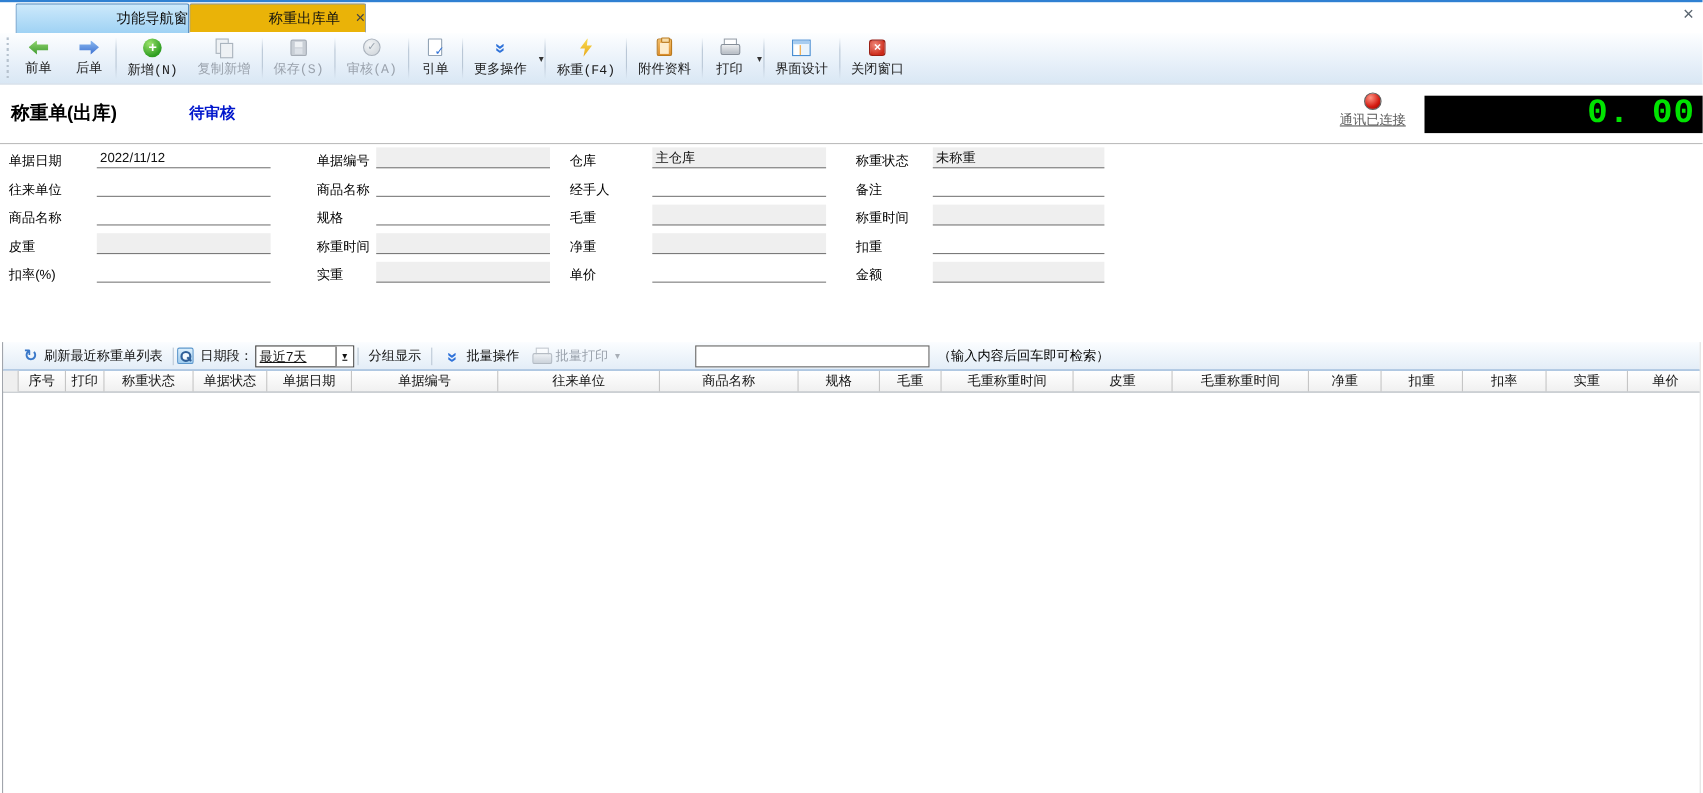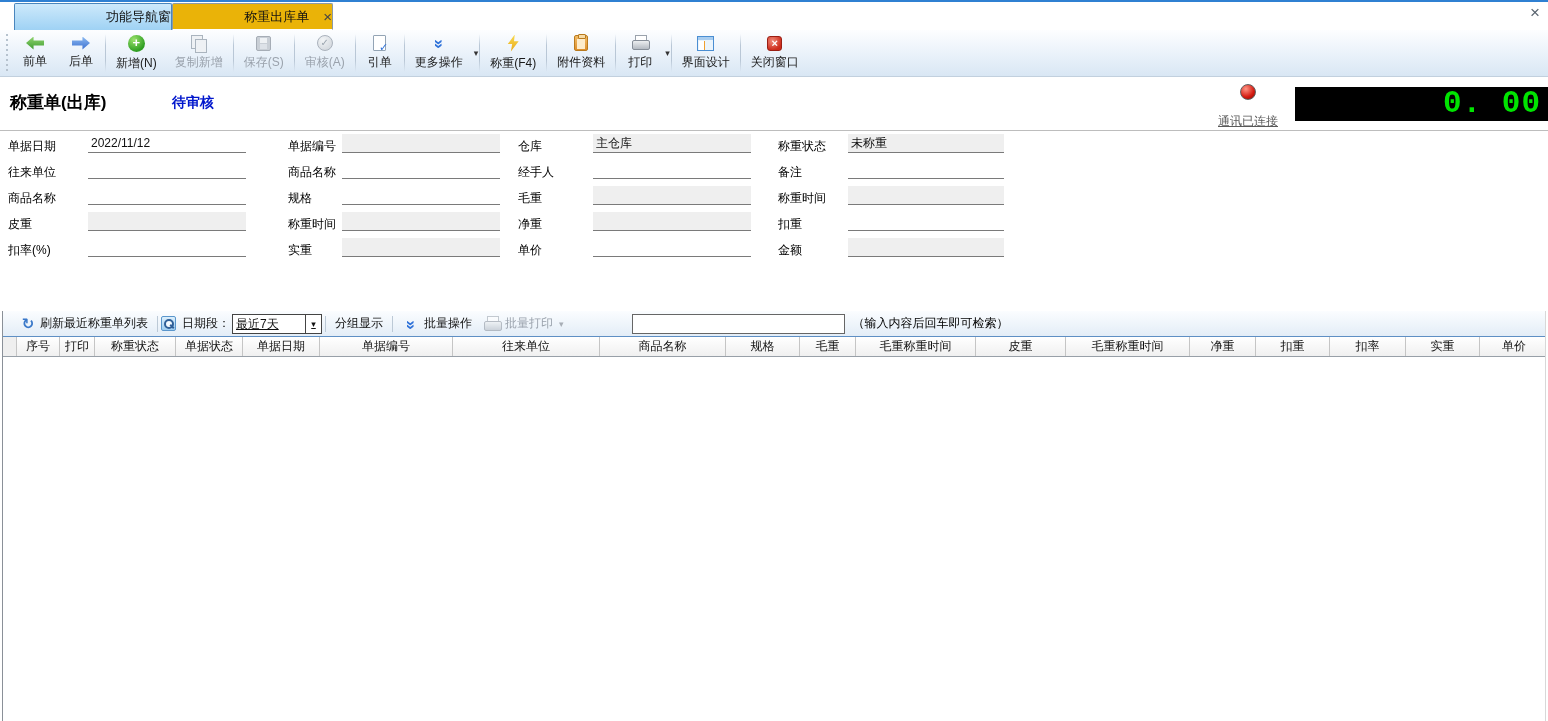--- a/index.html
+++ b/index.html
@@ -17,21 +17,21 @@
   .tab-nav { left:14px; width:158px; background:linear-gradient(#cde9fb,#9fd2f4); border:1px solid #4a86bd; border-bottom:none; border-radius:2px 2px 0 0; }
   .tab-active { left:172px; width:161px; background:#eab308; border:1px solid #8a9aa8; border-bottom:1px solid #fff; border-radius:2px 2px 0 0; }
   .tab-close { color:#444; font-size:15px; line-height:1; cursor:pointer; }
 
   
   .toolbar { position:absolute; left:0; top:30px; width:1548px; height:47px;
     background:linear-gradient(#fdfeff,#e7f0f9 60%,#d9e7f4); border-bottom:1px solid #c2d0de;
     display:flex; align-items:stretch; padding-left:2px; }
   .grip { width:6px; margin:4px 2px; background:repeating-linear-gradient(180deg,#b6c2ce 0 2px,transparent 2px 5px); background-size:2px 100%; background-repeat:no-repeat; background-position:2px 0; }
   .tbtn { display:flex; flex-direction:column; align-items:center; justify-content:center; gap:3px; padding:3px 9px; min-width:46px; cursor:pointer; }
-  .tbtn .lbl { font-size:12px; color:#1a1a1a; white-space:nowrap; }
+  .tbtn .lbl { font-size:12px; color:#1a1a1a; white-space:nowrap;font-family:Liberation Mono, monospace; }
   .tbtn.dis { cursor:default; }
   .tbtn.dis .lbl { color:#9aa2ac; }
   .tsep { width:1px; margin:4px 1px; background:linear-gradient(180deg,transparent,#b9c7d6 30%,#b9c7d6 70%,transparent); }
   .drop { font-size:9px; color:#333; align-self:center; margin-left:2px; }
   .dis .drop { color:#a8aeb6; }
   .tbtn-split { display:flex; align-items:center; }
 
   
   .ico { display:inline-block; position:relative; }
   .arrow-l { width:18px; height:13px; background:linear-gradient(#8fd36e,#3c9a2e); clip-path:polygon(0 50%,42% 0,42% 30%,100% 30%,100% 70%,42% 70%,42% 100%); }
@@ -61,21 +61,21 @@
   .refresh-i { color:#3a78c9; font-size:15px; font-weight:bold; width:16px; text-align:center; line-height:14px; }
   .mag { width:15px; height:15px; border-radius:2px; background:linear-gradient(#dceffc,#9fcdf0); border:1px solid #5a96cc; }
   .mag::before { content:""; position:absolute; left:2px; top:2px; width:6px; height:6px; border:2px solid #2f5f98; border-radius:50%; background:#f4faff; }
   .mag::after { content:""; position:absolute; right:2px; bottom:1px; width:2px; height:5px; background:#2f5f98; transform:rotate(-45deg); }
   .dot-red { width:16px; height:16px; border-radius:50%; background:radial-gradient(circle at 35% 28%,#ff9484,#d41a10 60%,#7e0c06); border:1px solid #606060; }
 
   
   .docheader { position:absolute; left:0; top:77px; width:1548px; height:54px; background:#fff; border-bottom:1px solid #bdbdbd; }
   .doc-title { position:absolute; left:10px; top:14px; font-size:17px; font-weight:bold; color:#000; }
   .doc-status { position:absolute; left:172px; top:17px; font-size:14px; font-weight:bold; }
-  .conn { position:absolute; left:1212px; top:7px; width:72px; display:flex; flex-direction:column; align-items:center; gap:13px; cursor:pointer; }
+  .conn { position:absolute; left:1212px; top:7px; width:72px; display:flex; flex-direction:column; align-items:center; gap:1px; cursor:pointer; }
   .conn-lbl { font-size:12px; color:#5a5a5a; text-decoration:underline; }
   .scale { position:absolute; left:1295px; top:10px; width:268px; height:34px; background:#000; color:#00e400;
     font-family:"Liberation Mono","DejaVu Sans Mono",monospace; font-size:31px; font-weight:bold;
     text-align:right; padding-right:22px; line-height:33px; letter-spacing:1px; }
 
   
   .formgrid { position:absolute; left:0; top:133px; width:1548px; height:176px; }
   .fr { position:relative; height:26px; }
   .flbl { position:absolute; top:5px; font-size:12px; color:#000; white-space:nowrap; }
   .ffld { position:absolute; top:1px; width:158px; height:19px; border-bottom:1px solid #7a7a7a; background:#fff; font-size:12px; line-height:18px; padding:0 3px; white-space:nowrap; overflow:hidden; }

